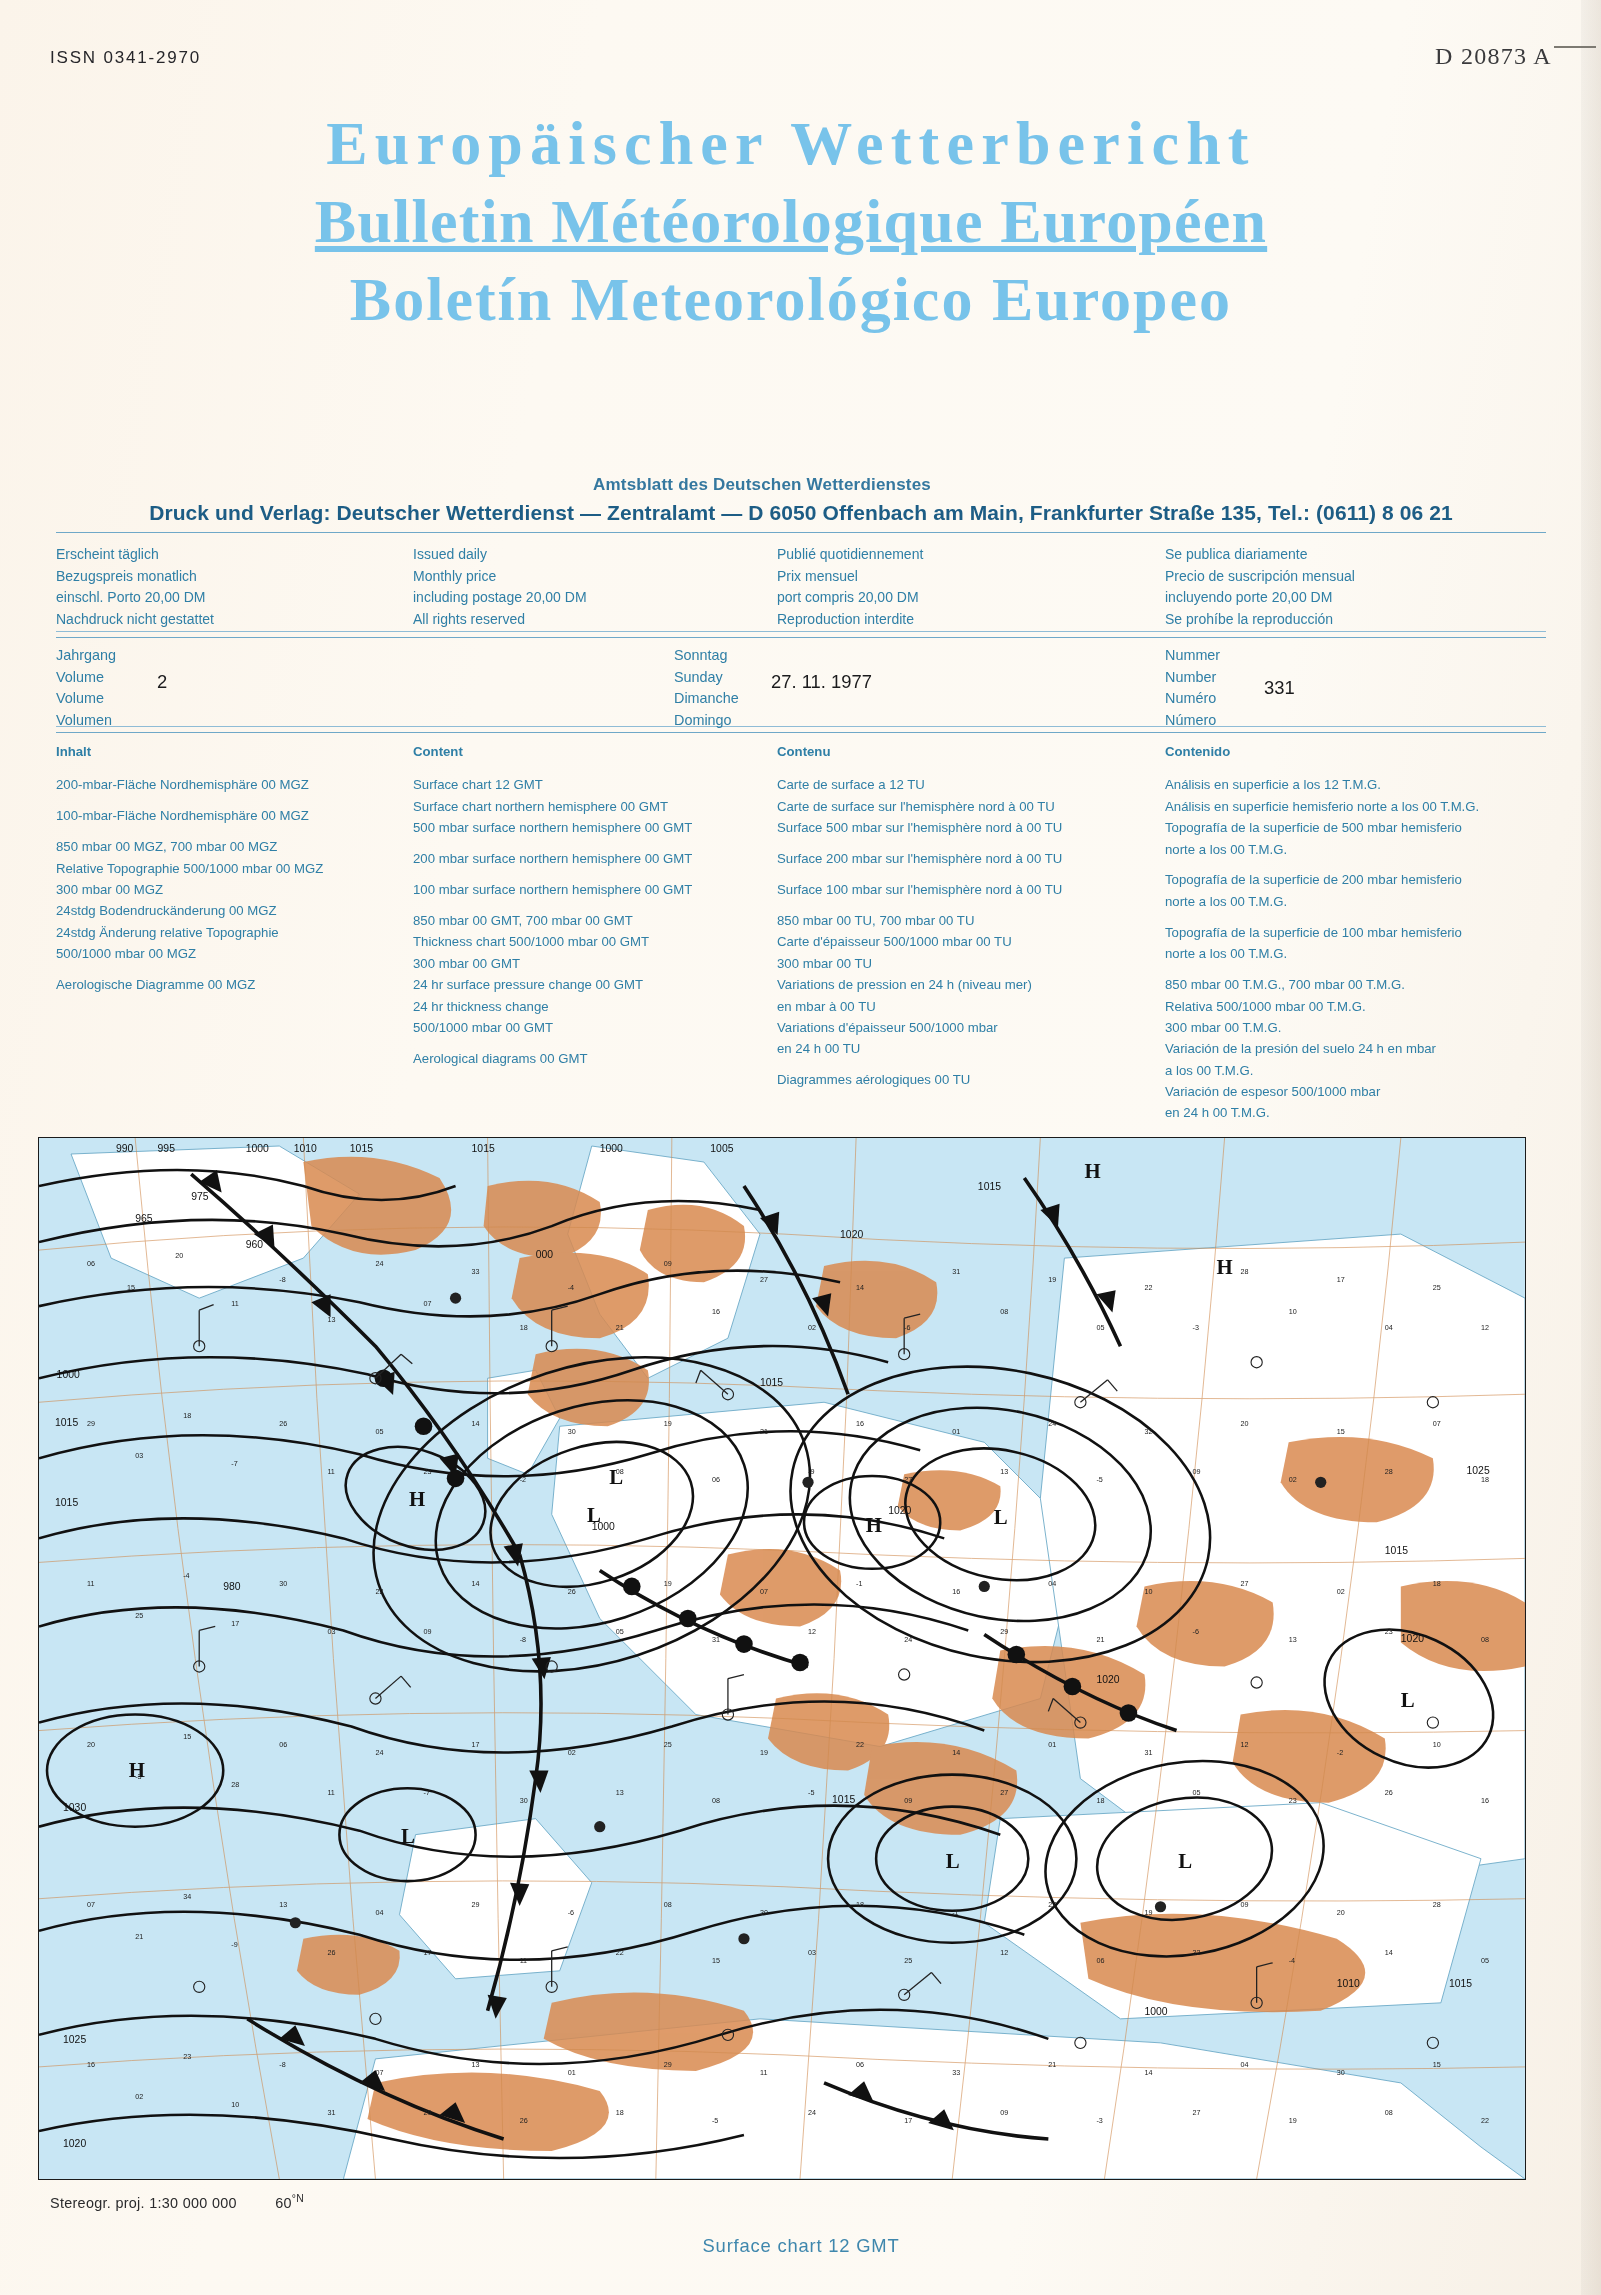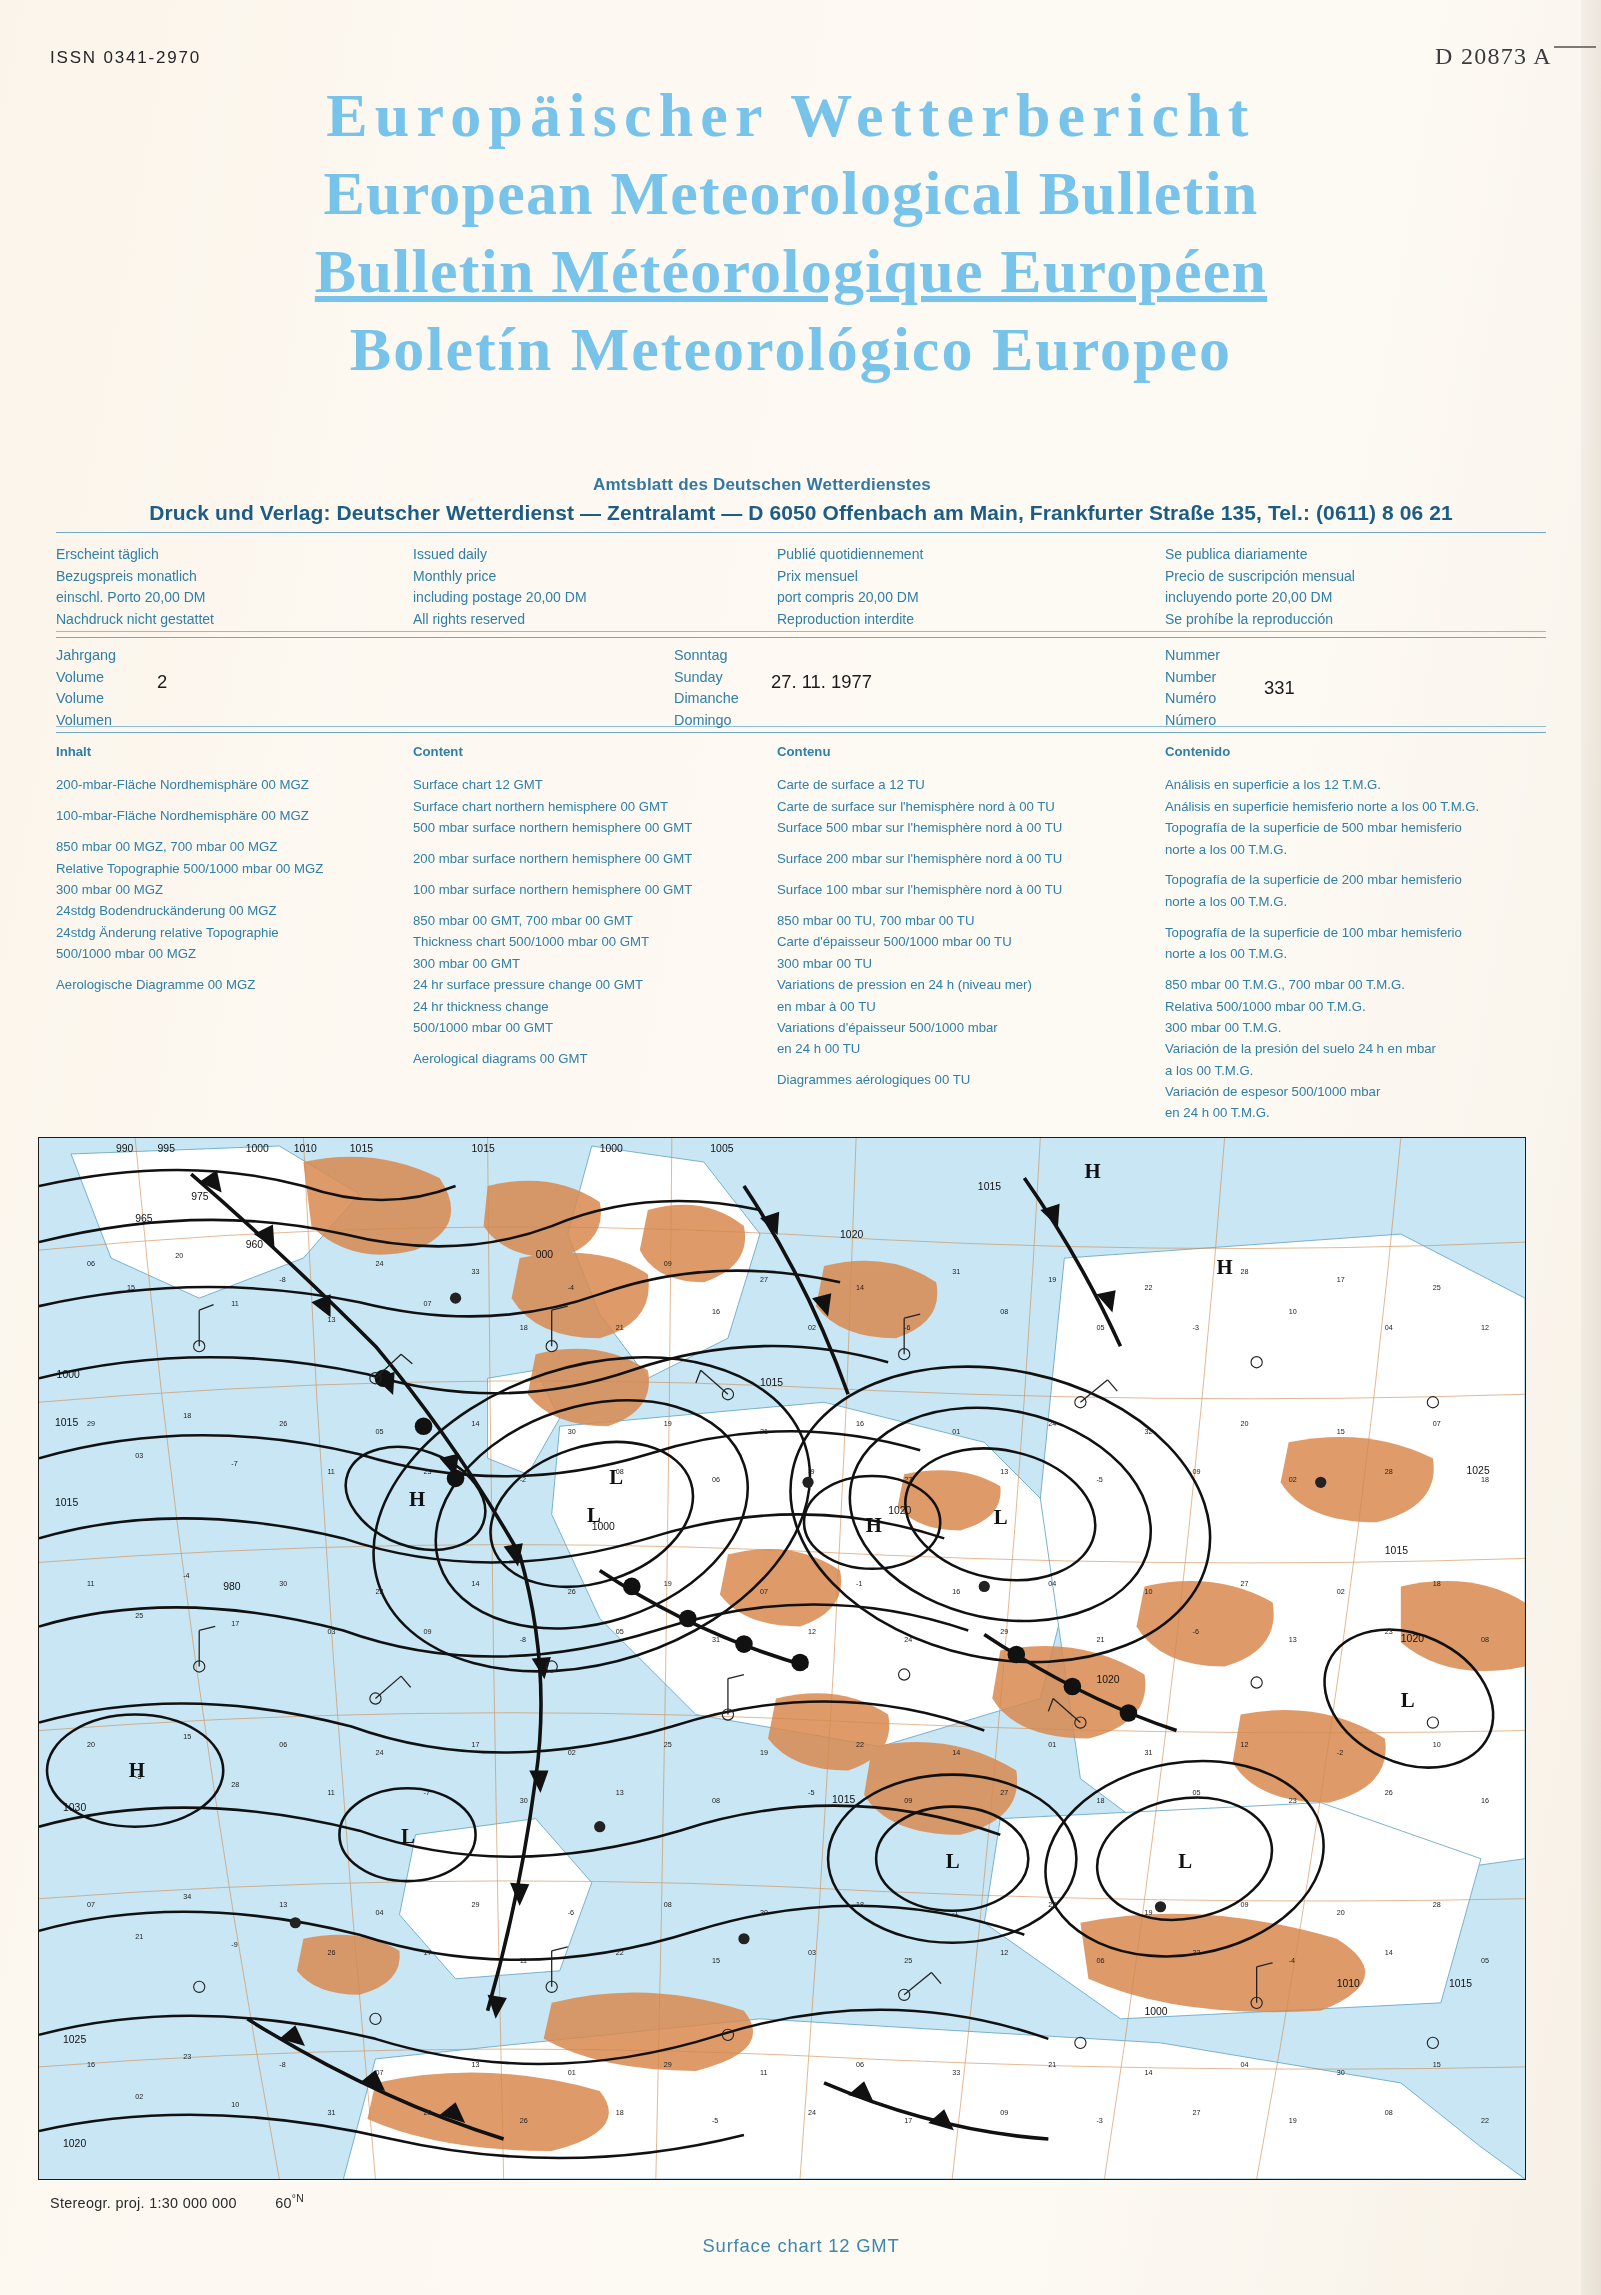--- a/index.html
+++ b/index.html
@@ -49,21 +49,21 @@
     right: 50px; top: 43px;
     font-size: 24px;
     letter-spacing: 1.3px;
     color: #3a3a3c;
     font-family: "Liberation Serif", serif;
   }
 
   
   .titles {
     position: absolute;
-    left: 0; top: 84px;
+    left: 0; top: 112px;
     width: 1582px;
   }
   .title-line {
     color: #78c3ea;
     font-family: "Liberation Serif", serif;
     font-weight: bold;
     text-align: center;
     white-space: nowrap;
     line-height: 1.0;
   }
@@ -211,21 +211,20 @@
 
 <div class="page">
   <div class="right-edge"></div>
   <div class="top-tick"></div>
 
   <div class="issn">ISSN 0341-2970</div>
   <div class="dnum">D 20873 A</div>
 
   <div class="titles">
     <div class="title-line t1">Europäischer Wetterbericht</div>
-    <div class="title-line t2">European Meteorological Bulletin</div>
     <div class="title-line t3">Bulletin Météorologique Européen</div>
     <div class="title-line t4">Boletín Meteorológico Europeo</div>
   </div>
 
   <div class="sub1">Amtsblatt des Deutschen Wetterdienstes</div>
   <div class="sub2">Druck und Verlag: Deutscher Wetterdienst — Zentralamt — D 6050 Offenbach am Main, Frankfurter Straße 135, Tel.: (0611) 8 06 21</div>
 
   <div class="rule" style="left:56px; top:532px; width:1490px;"></div>
   <div class="rule thin" style="left:56px; top:631px; width:1490px;"></div>
   <div class="rule" style="left:56px; top:637px; width:1490px;"></div>

